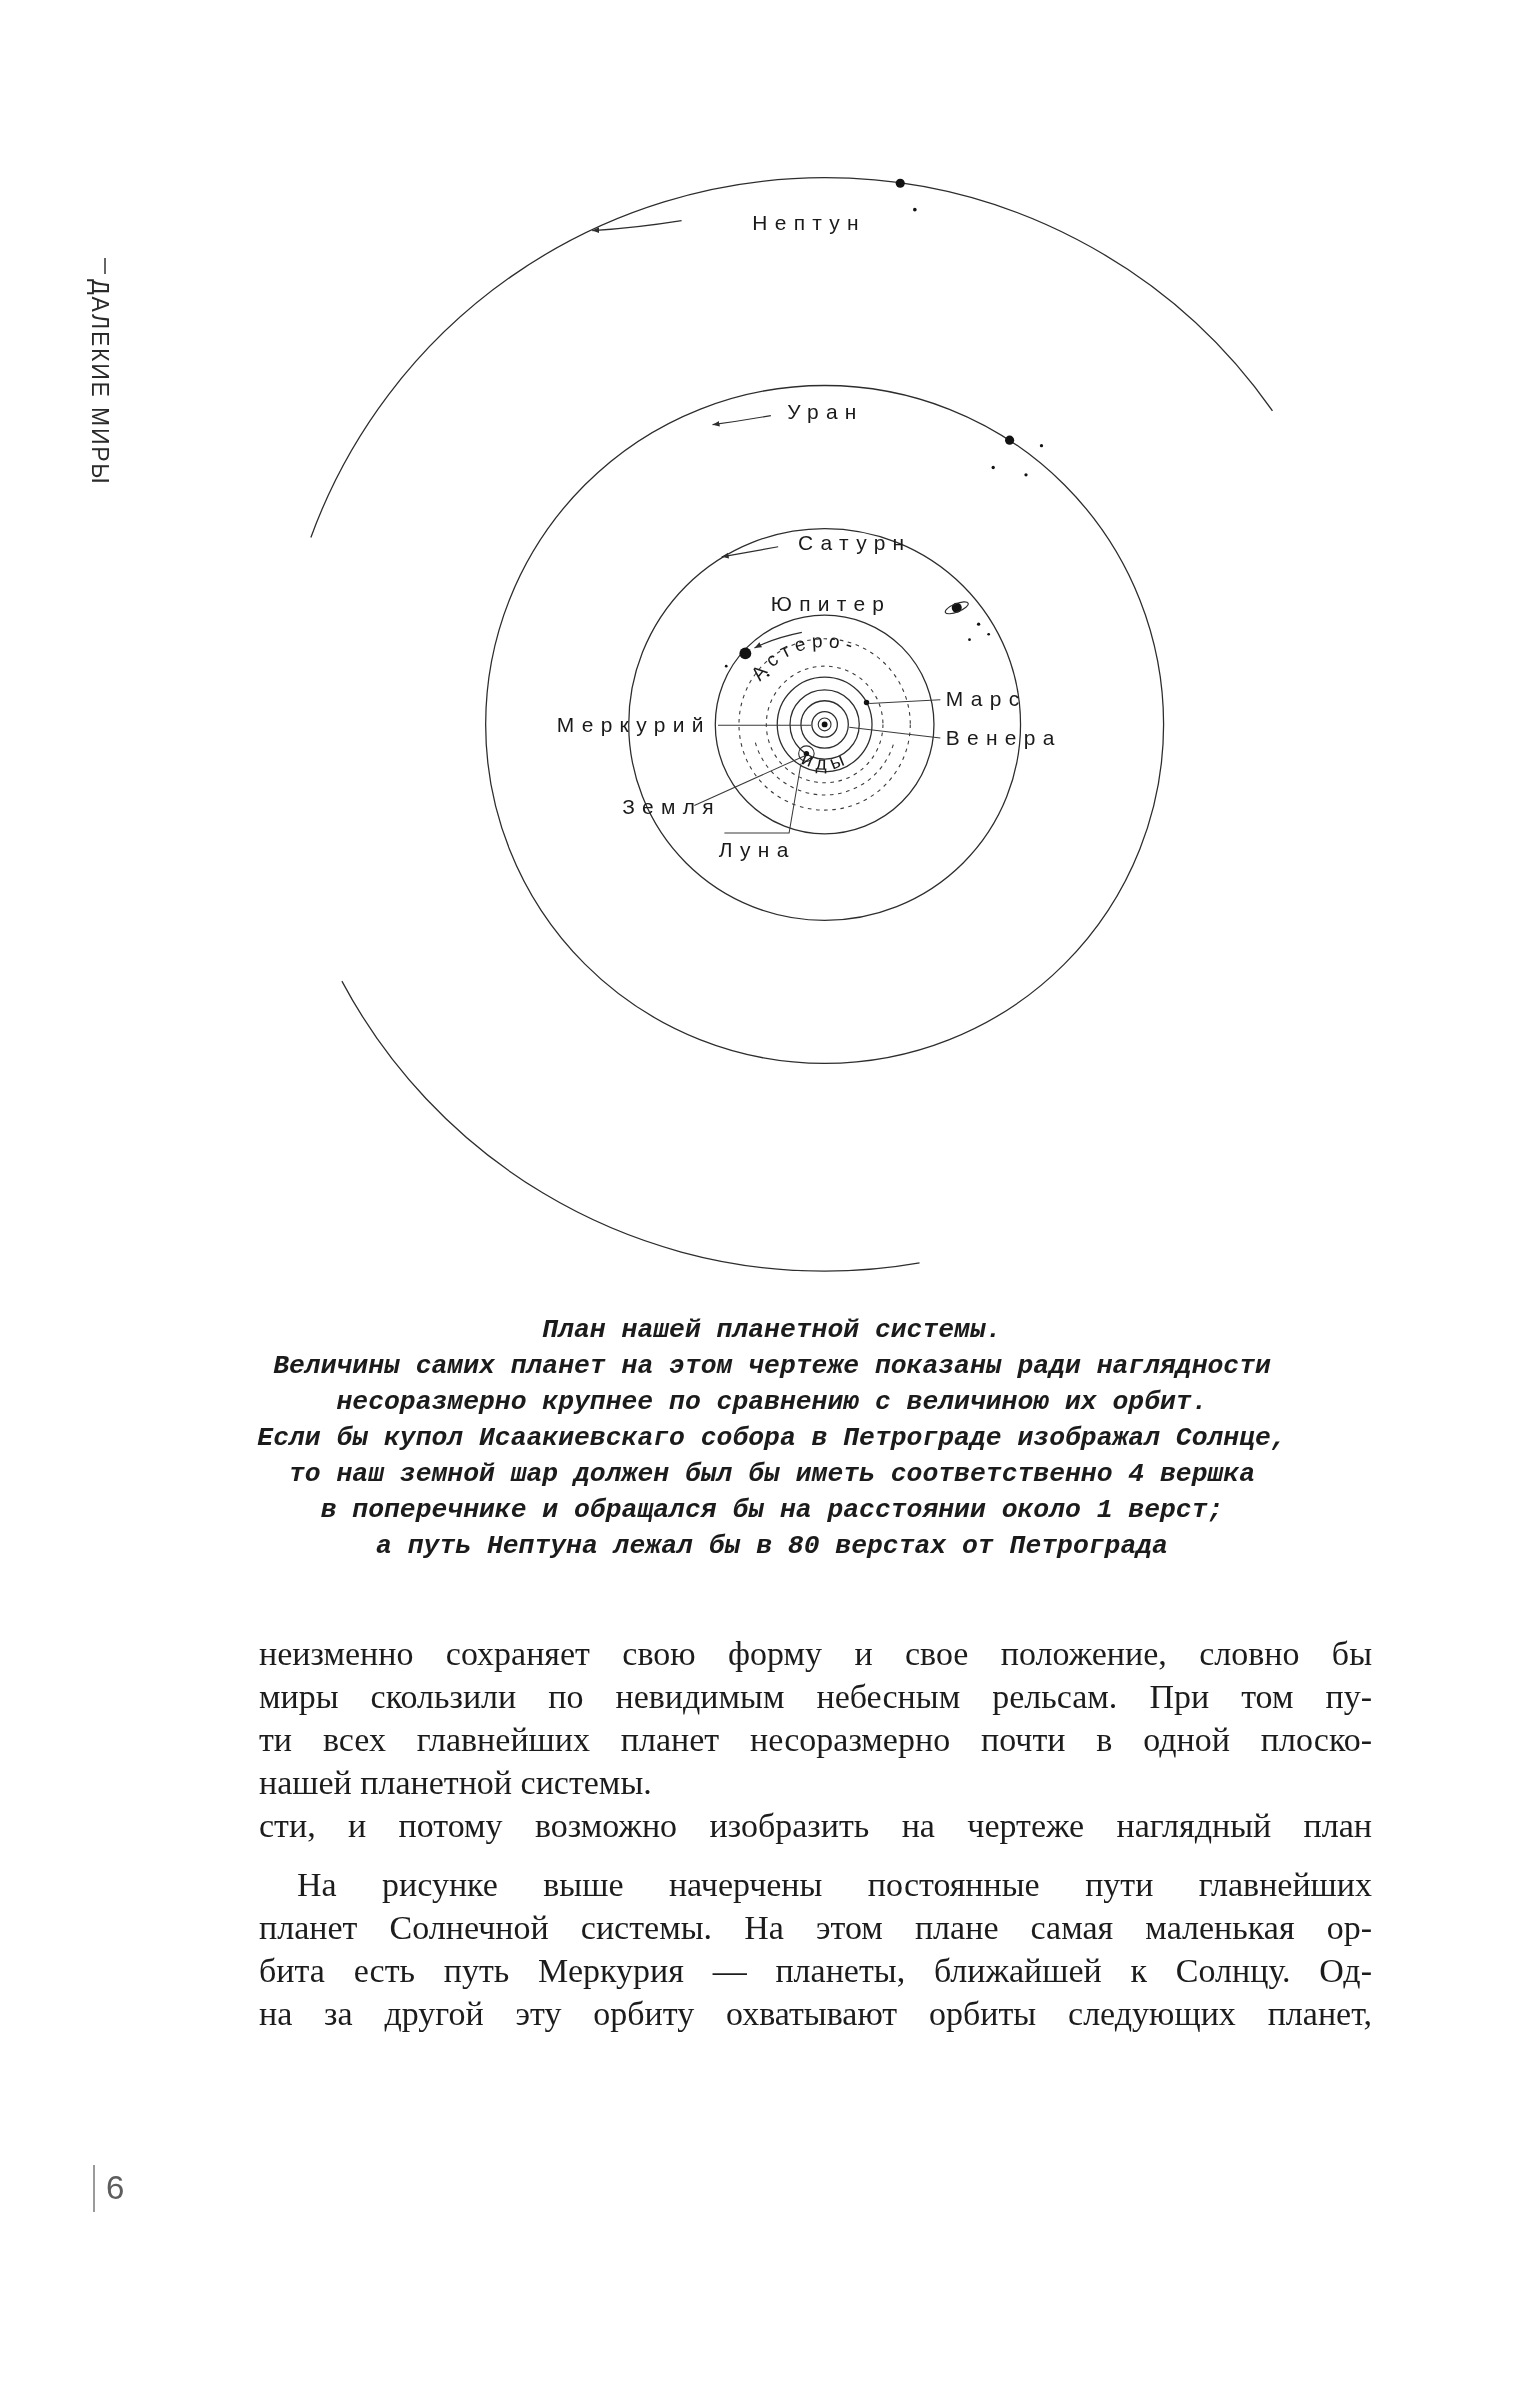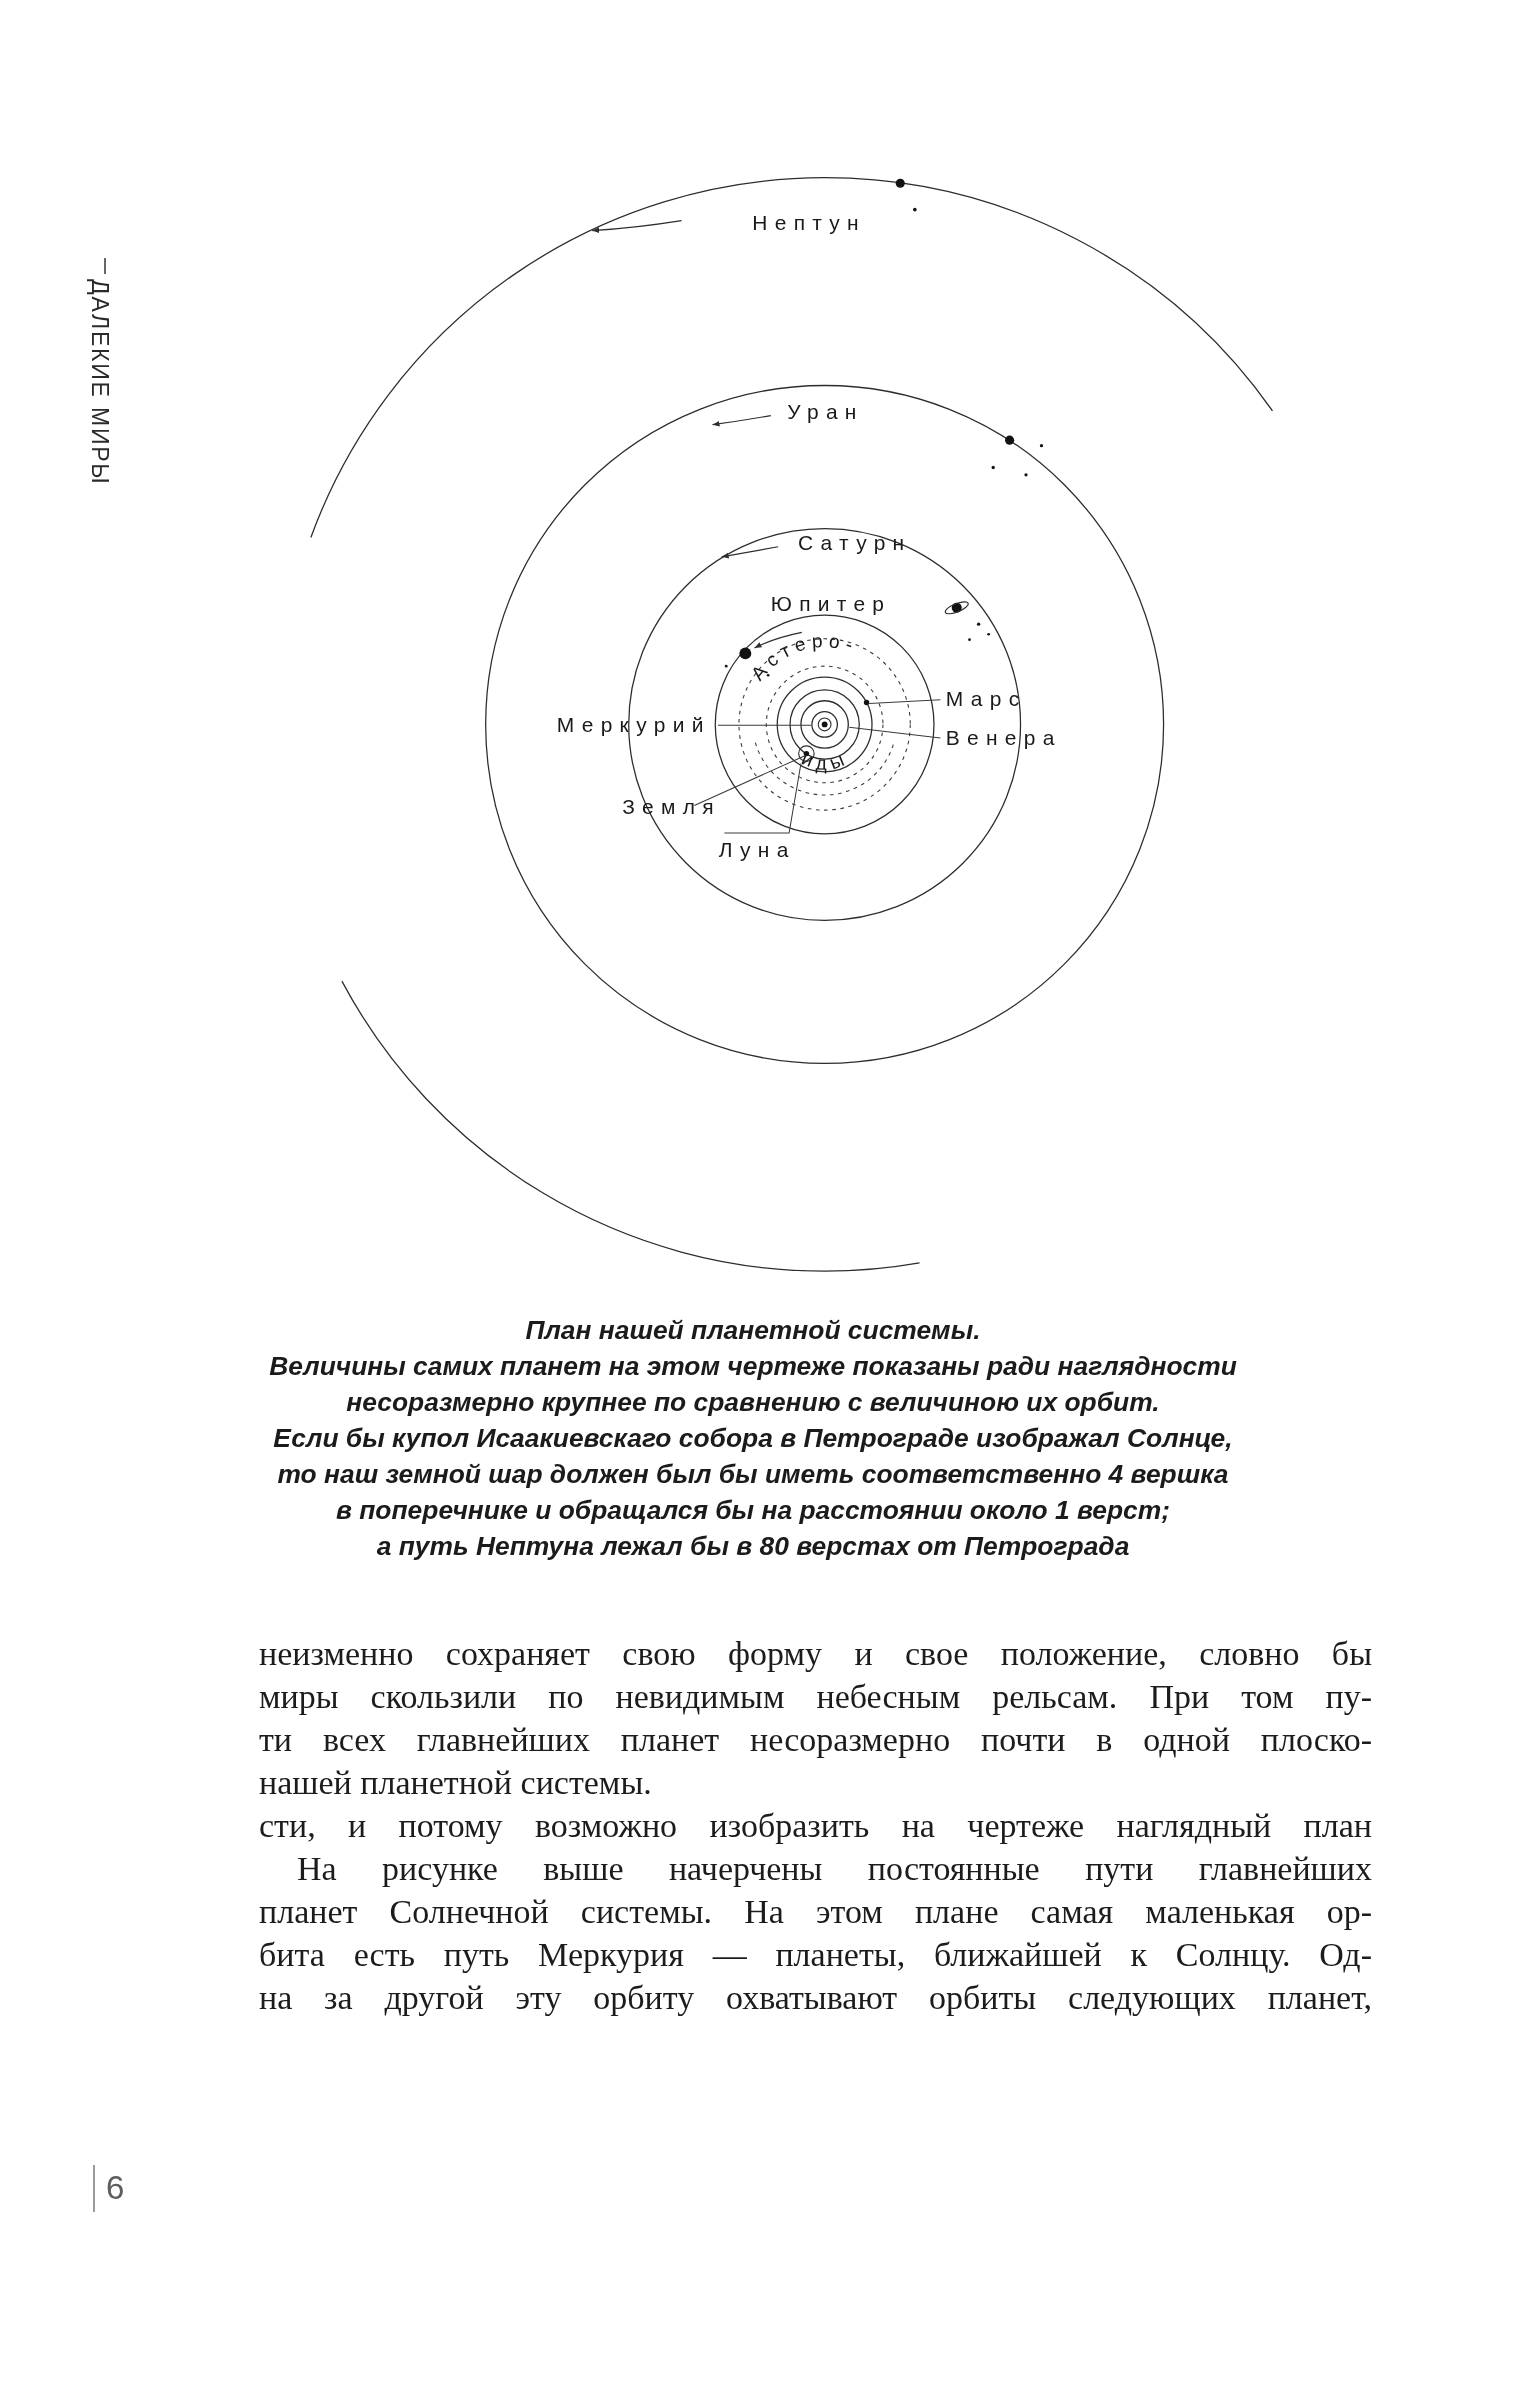--- a/index.html
+++ b/index.html
@@ -36,34 +36,34 @@
     font-size:23px;letter-spacing:8px;fill:#1a1a1a;
   }
   .dlabel-curved{
     font-family:"Liberation Sans", sans-serif;
     font-size:21px;letter-spacing:6px;fill:#1a1a1a;
   }
   
   .caption{
     position:absolute;left:0;top:1312px;width:1506px;
     text-align:center;
-    font-family:Liberation Sans, sans-serif;
+    font-family:Liberation Mono, monospace;
     font-style:italic;font-weight:600;
-    font-size:26.4px;line-height:36px;color:#1b1b1b;
+    font-size:26.4px;line-height:36px;color:#1b1b1b;padding-left:19px;
   }
   
   .bodytext{
     position:absolute;left:259px;top:1632px;width:1113px;
     font-family:"Liberation Serif", serif;
     font-size:34px;line-height:43px;color:#1c1c1c;
   }
   .bl{white-space:normal;}
   .j{text-align:justify;text-align-last:justify;}
   .nj{text-align:left;}
-  .indent{text-indent:38px;}
+  .indent{text-indent:38px;margin-top:16px;}
   
   .pn-rule{position:absolute;left:93px;top:2165px;width:1.8px;height:47px;background:#9a9a9a;}
   .page-number{
     position:absolute;left:106px;top:2169px;
     font-family:"Liberation Sans", sans-serif;
     font-size:33px;color:#5e5e5e;
   }
 </style>
 </head>
 <body>

